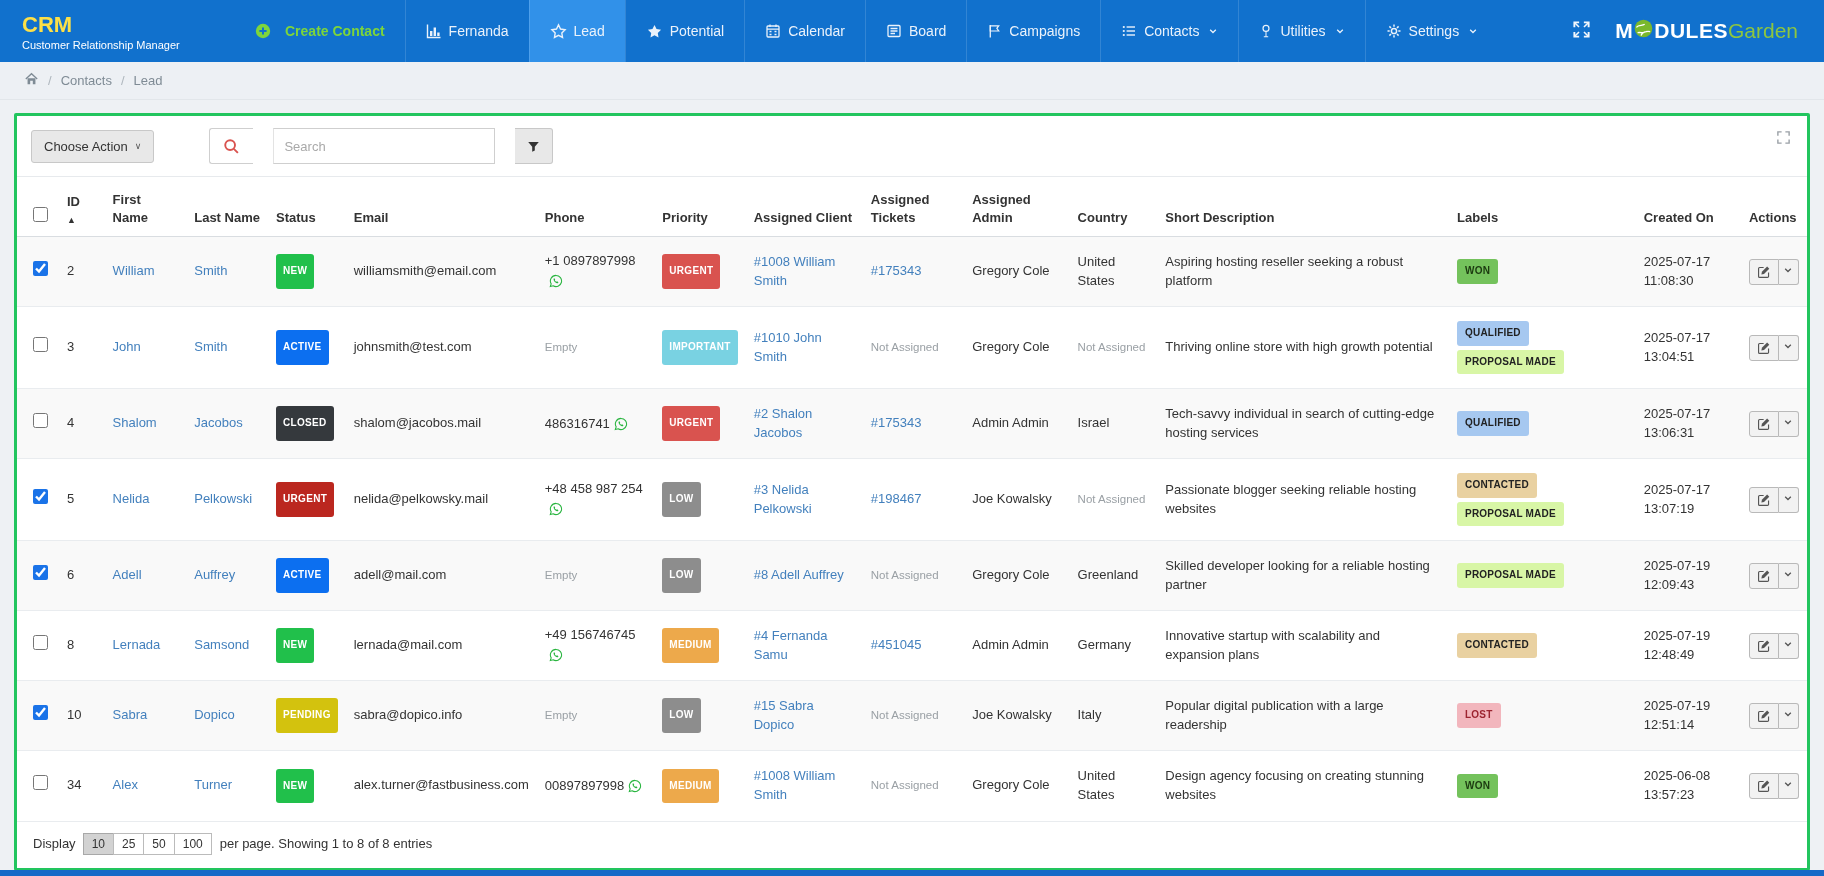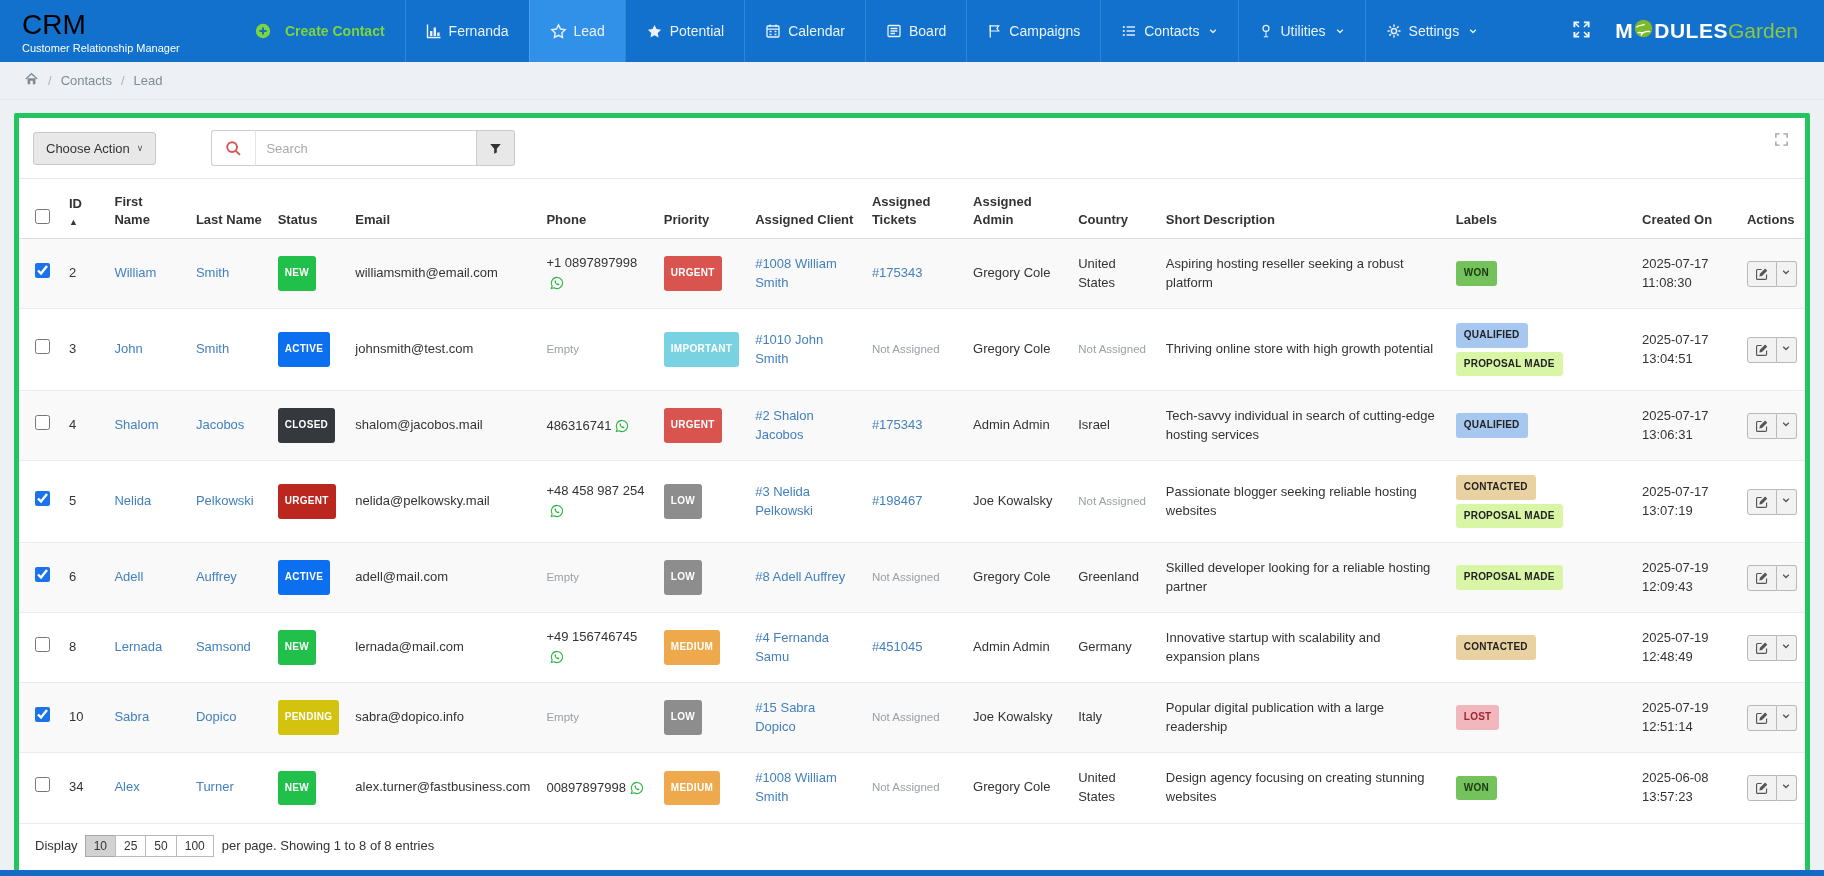--- a/index.html
+++ b/index.html
@@ -2,46 +2,46 @@
 <html><head>
 <meta charset="utf-8">
 <style>
   * { margin:0; padding:0; box-sizing:border-box; }
   html,body { width:1824px; height:876px; font-family:"Liberation Sans","DejaVu Sans",sans-serif; background:#eef1f4; overflow:hidden; }
   a { text-decoration:none; }
 
   
   .navbar { height:62px; background:#1171cd; display:flex; align-items:stretch; color:#fff; position:relative; }
   .logo-block { padding:8px 18px 6px 22px; display:flex; flex-direction:column; justify-content:center; min-width:235px; }
-  .logo-title { color:#000000; font-size:28px; font-weight:normal; line-height:1.05; }
+  .logo-title { color:#fde047; font-size:22px; font-weight:bold; line-height:1.05; }
   .logo-sub { color:#fff; font-size:11px; margin-top:3px; }
   .nav-items { display:flex; align-items:stretch; flex:1; }
   .nav-item { display:flex; align-items:center; gap:7px; padding:0 20px; color:#eaf2fb; font-size:14px; cursor:pointer; border-left:1px solid rgba(255,255,255,.14); white-space:nowrap; }
   .nav-item:first-child { border-left:none; }
   .nav-item.active { background:#3191e9; }
   .nav-item.accent { color:#7dd53b; font-weight:bold;gap:14px; }
   .nav-item .icon svg { display:block; }
   .nav-right { display:flex; align-items:center; gap:24px; padding:0 26px 0 10px; }
   .fs-icon { cursor:pointer; opacity:.95; }
   .brand { display:flex; align-items:center; font-size:21px; white-space:nowrap; }
   .brand .b1 { font-weight:bold; color:#fff; letter-spacing:.5px; }
   .brand .globe { display:inline-block; margin:0 1px; }
   .brand .b3 { color:#8dc63f; font-weight:normal; }
 
   
   .breadcrumb { height:38px; background:#edf0f4; display:flex; align-items:center; gap:9px; padding:0 24px; color:#7f8b95; font-size:13px; border-bottom:1px solid #e2e6ea; }
   .breadcrumb a { color:#7f8b95; }
   .crumb-sep { color:#aeb6bd; }
 
   
-  .card { margin:13px 14px 0 14px; background:#fff; border:5px solid #22c55e; border-radius:2px; }
+  .card { margin:13px 14px 0 14px; background:#fff; border:3px solid #22c55e; border-radius:2px; }
   .toolbar { display:flex; align-items:center; padding:12px 14px; position:relative; }
   .btn { font-size:13px; color:#333; background:#e8e8e8; border:1px solid #c8c8c8; border-radius:3px; padding:8px 12px; cursor:pointer; display:inline-flex; align-items:center; gap:7px; }
   .btn .caret { font-size:9px; color:#555; }
-  .search-group { display:flex; align-items:stretch; margin-left:55px; height:36px; }
+  .search-group { display:flex; align-items:stretch; margin-left:55px; height:36px;gap:20px; }
   .sg-addon { width:44px; background:#fff; border:1px solid #cfcfcf; border-right:none; border-radius:3px 0 0 3px; display:flex; align-items:center; justify-content:center; }
   .sg-input { width:222px; border:1px solid #cfcfcf; border-left:1px solid #e3e3e3; padding:0 10px; font-size:13px; color:#333; outline:none; }
   .sg-input::placeholder { color:#a9a9a9; }
   .sg-filter { width:38px; background:#e8e8e8; border:1px solid #c8c8c8; border-left:none; border-radius:0 3px 3px 0; display:flex; align-items:center; justify-content:center; cursor:pointer; }
   .tb-expand { position:absolute; right:16px; top:14px; cursor:pointer; }
 
   
   table { width:100%; border-collapse:collapse; border-top:1px solid #e7eaed; }
   thead th { text-align:left; font-size:13px; color:#333; font-weight:bold; vertical-align:bottom; padding:14px 8px 10px 8px; border-bottom:1px solid #d9dde1; line-height:1.35; }
   th.c-cb, td.c-cb { width:40px; padding-left:16px; }

